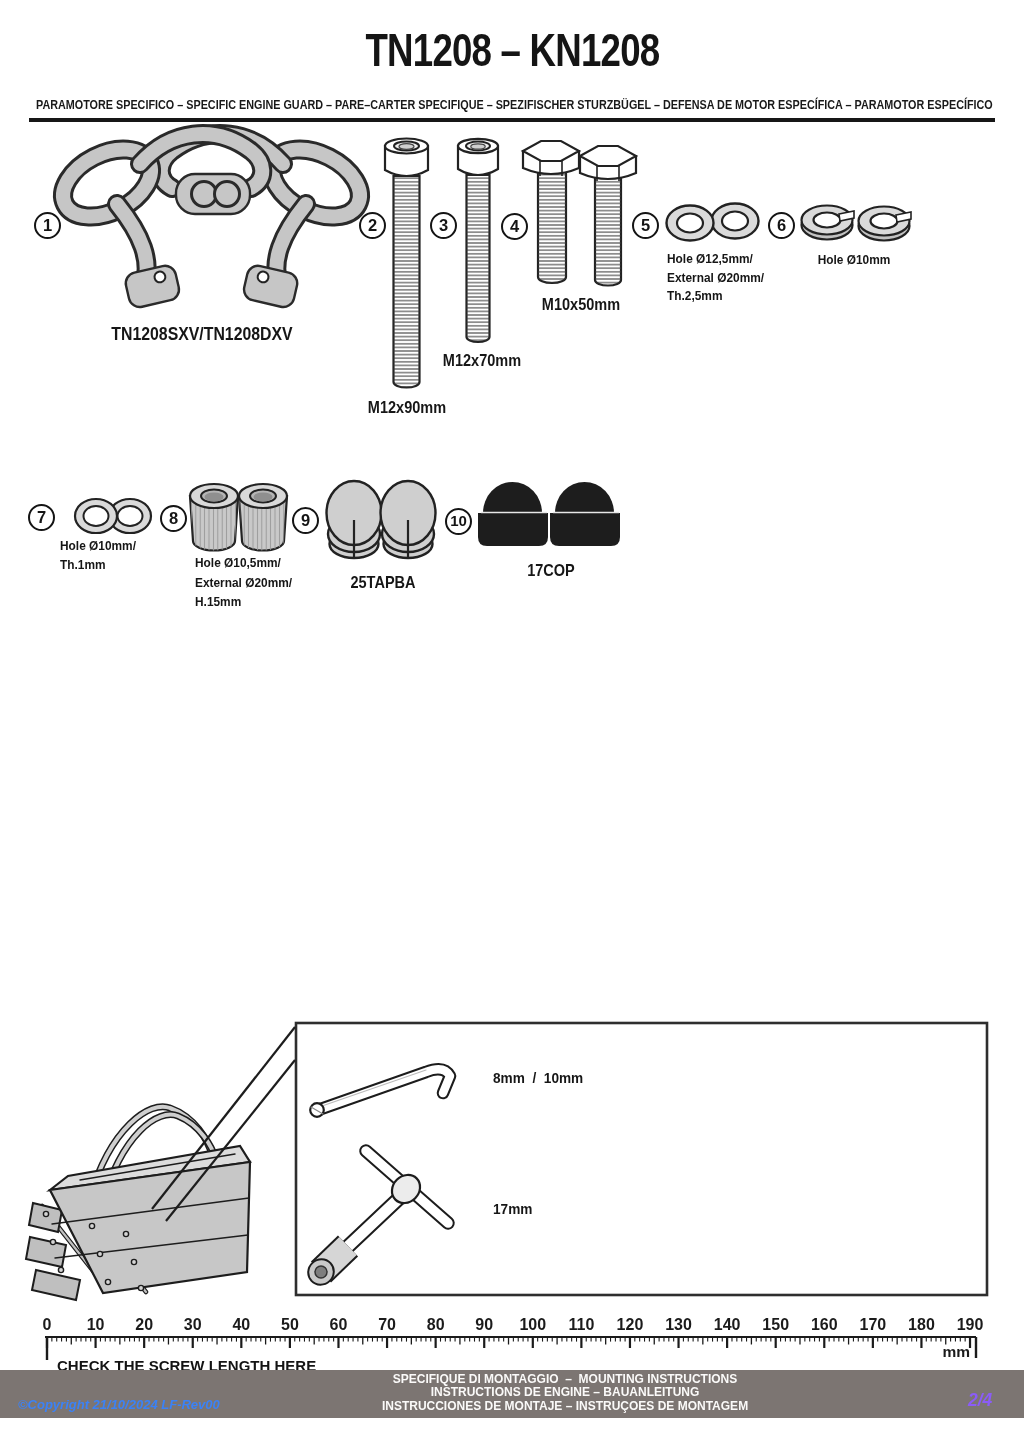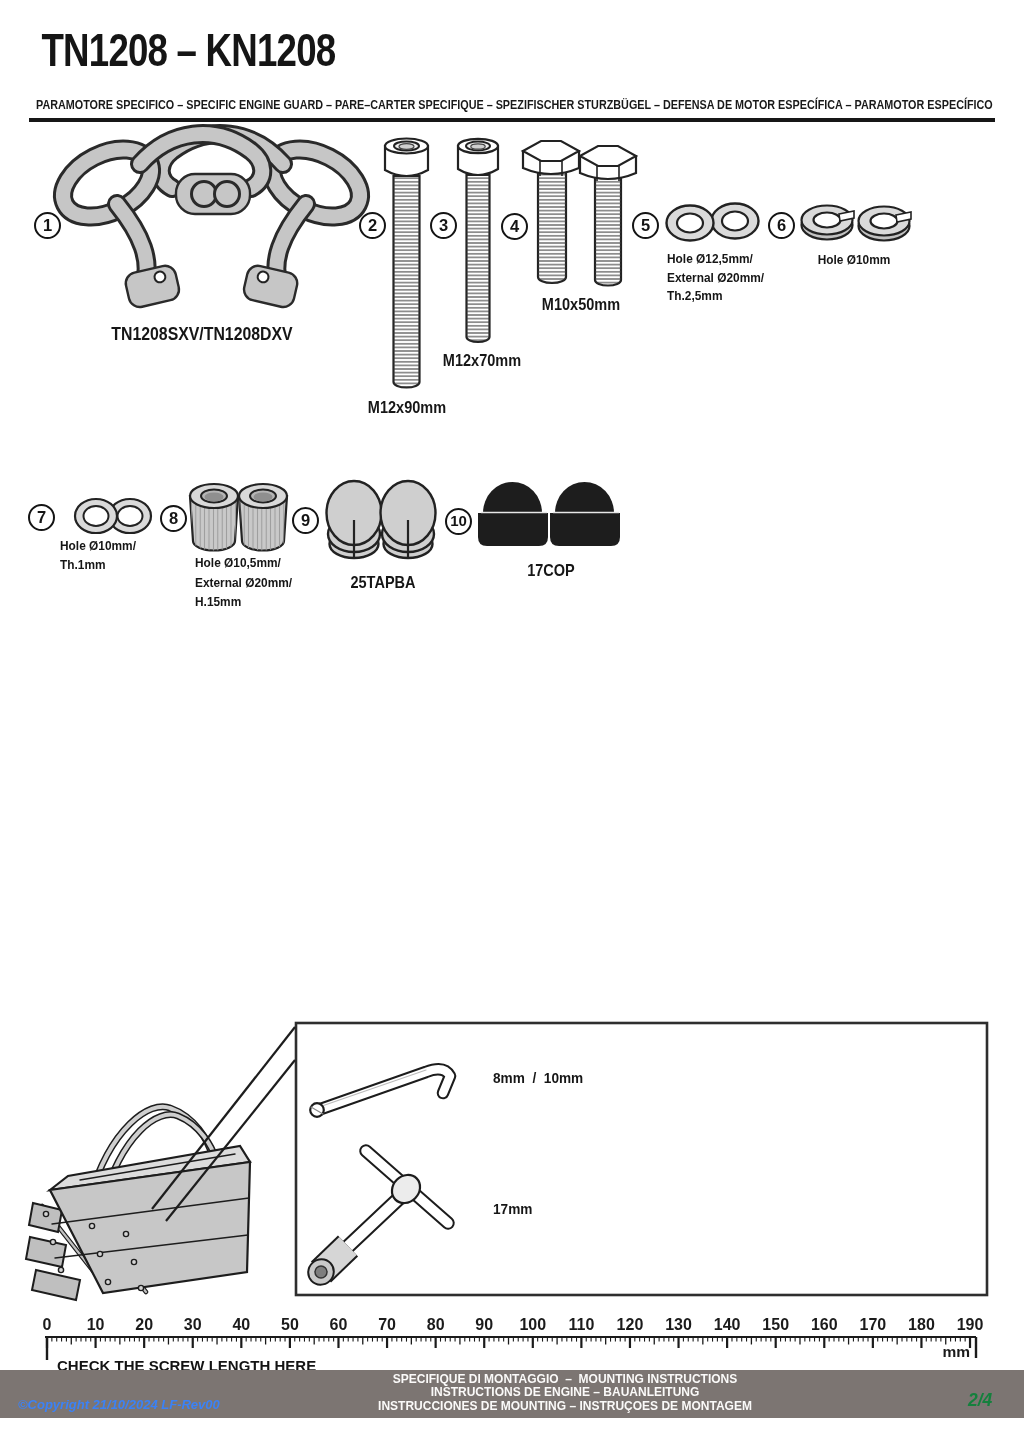--- a/index.html
+++ b/index.html
@@ -1,40 +1,40 @@
 <!DOCTYPE html>
 <html><head>
 <meta charset="utf-8">
 <style>
   html,body{margin:0;padding:0;}
   body{width:1024px;height:1448px;position:relative;background:#fff;overflow:hidden;
        font-family:"Liberation Sans",sans-serif;color:#1b1b1b;}
   .abs{position:absolute;}
-  .title-wrap{position:absolute;left:0;right:0;top:26px;}
+  .title-wrap{position:absolute;left:0;right:0;top:26px;text-align:center;}
   .title-wrap span{display:inline-block;font-weight:700;font-size:47px;line-height:1;
        letter-spacing:-1px;transform:scaleX(.78);color:#151515;}
   .subtitle{position:absolute;left:36px;top:95px;white-space:nowrap;}
   .subtitle span{display:inline-block;font-weight:700;font-size:13.5px;transform:scaleX(.80);
        transform-origin:0 50%;color:#191919;}
   .rule{position:absolute;left:29px;top:118px;width:966px;height:3.5px;background:#161616;}
   .circ{position:absolute;width:27px;height:27px;box-sizing:border-box;border:2.6px solid #141414;
        border-radius:50%;background:#fff;text-align:center;font-weight:700;font-size:16.5px;
        line-height:22px;color:#141414;}
   .plbl{position:absolute;font-weight:700;color:#161616;}
   .sqzL{transform:scaleX(.88);transform-origin:0 50%;}
   .sqzC{transform:scaleX(.88);transform-origin:50% 50%;}
   .ctr{text-align:center;}
   .pre{white-space:pre;}
   .footer-bar{position:absolute;left:0;top:1370px;width:1024px;height:48px;background:#7c7572;}
   .foot-center{position:absolute;left:230px;width:670px;top:1373px;text-align:center;
        color:#fbfaf9;font-weight:700;font-size:12px;line-height:13.4px;}
   .foot-copy{position:absolute;left:18px;top:1397px;font-style:italic;font-weight:600;
        font-size:13px;color:#3b82f6;}
   .foot-page{position:absolute;left:968px;top:1390px;font-weight:700;font-style:italic;
-       font-size:17.5px;color:#15803d;}
+       font-size:17.5px;color:#8b5cf6;}
   .ruler-note{position:absolute;left:57px;top:1350px;font-weight:700;font-size:15px;color:#141414;margin-top:7px;}
   svg{display:block;}
   svg text{font-family:"Liberation Sans",sans-serif;}
 </style>
 </head>
 <body>
 
 <div class="title-wrap">
   <span>TN1208 – KN1208</span>
 </div>
@@ -476,16 +476,16 @@
     <line x1="10" y1="26" x2="10" y2="49" stroke="#1b1b1b" stroke-width="2.4"></line>
     <line x1="939" y1="26" x2="939" y2="47" stroke="#1b1b1b" stroke-width="2.4"></line>
     <text x="933" y="45.5" text-anchor="end" font-size="15.5" font-weight="700" fill="#1b1b1b">mm</text>
   </svg>
 <div class="ruler-note">CHECK THE SCREW LENGTH HERE</div>
 
 <div class="footer-bar"></div>
 <div class="foot-center">
   <div class="pre">SPECIFIQUE DI MONTAGGIO  –  MOUNTING INSTRUCTIONS</div>
   <div class="pre">INSTRUCTIONS DE ENGINE – BAUANLEITUNG</div>
-  <div class="pre">INSTRUCCIONES DE MOUNTING – INSTRUÇOES DE MONTAGEM</div>
+  <div class="pre">INSTRUCCIONES DE MONTAJE – INSTRUÇOES DE MONTAGEM</div>
 </div>
 <div class="foot-copy">©Copyright 21/10/2024 LF-Rev00</div>
 <div class="foot-page">2/4</div>
 
 </body></html>

